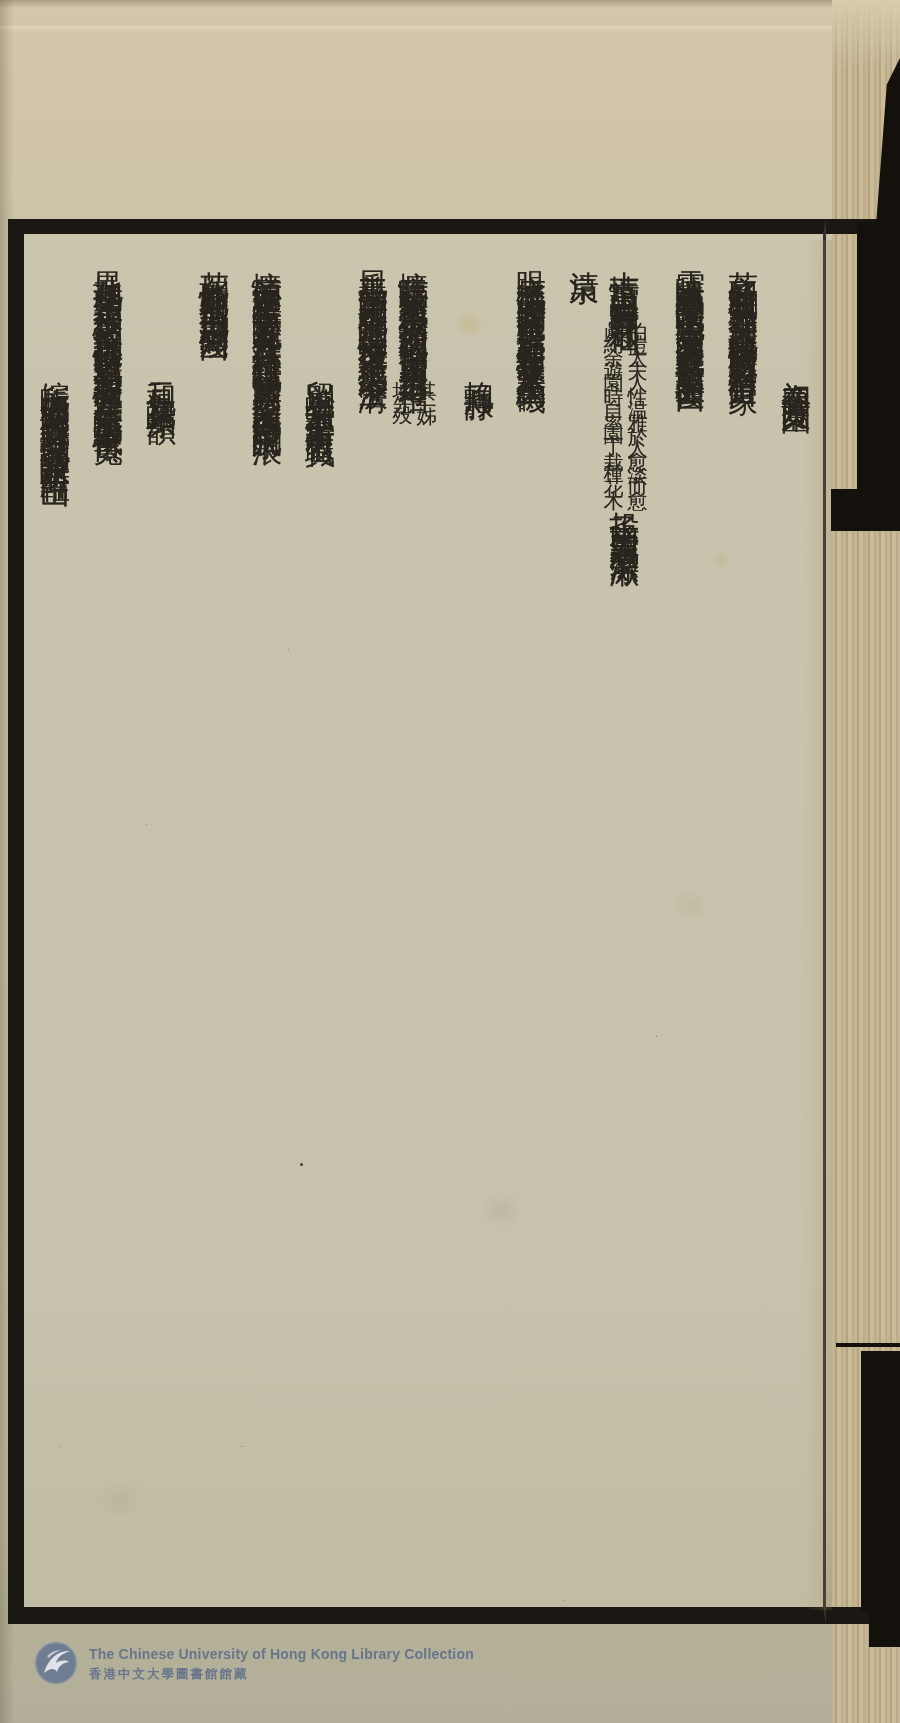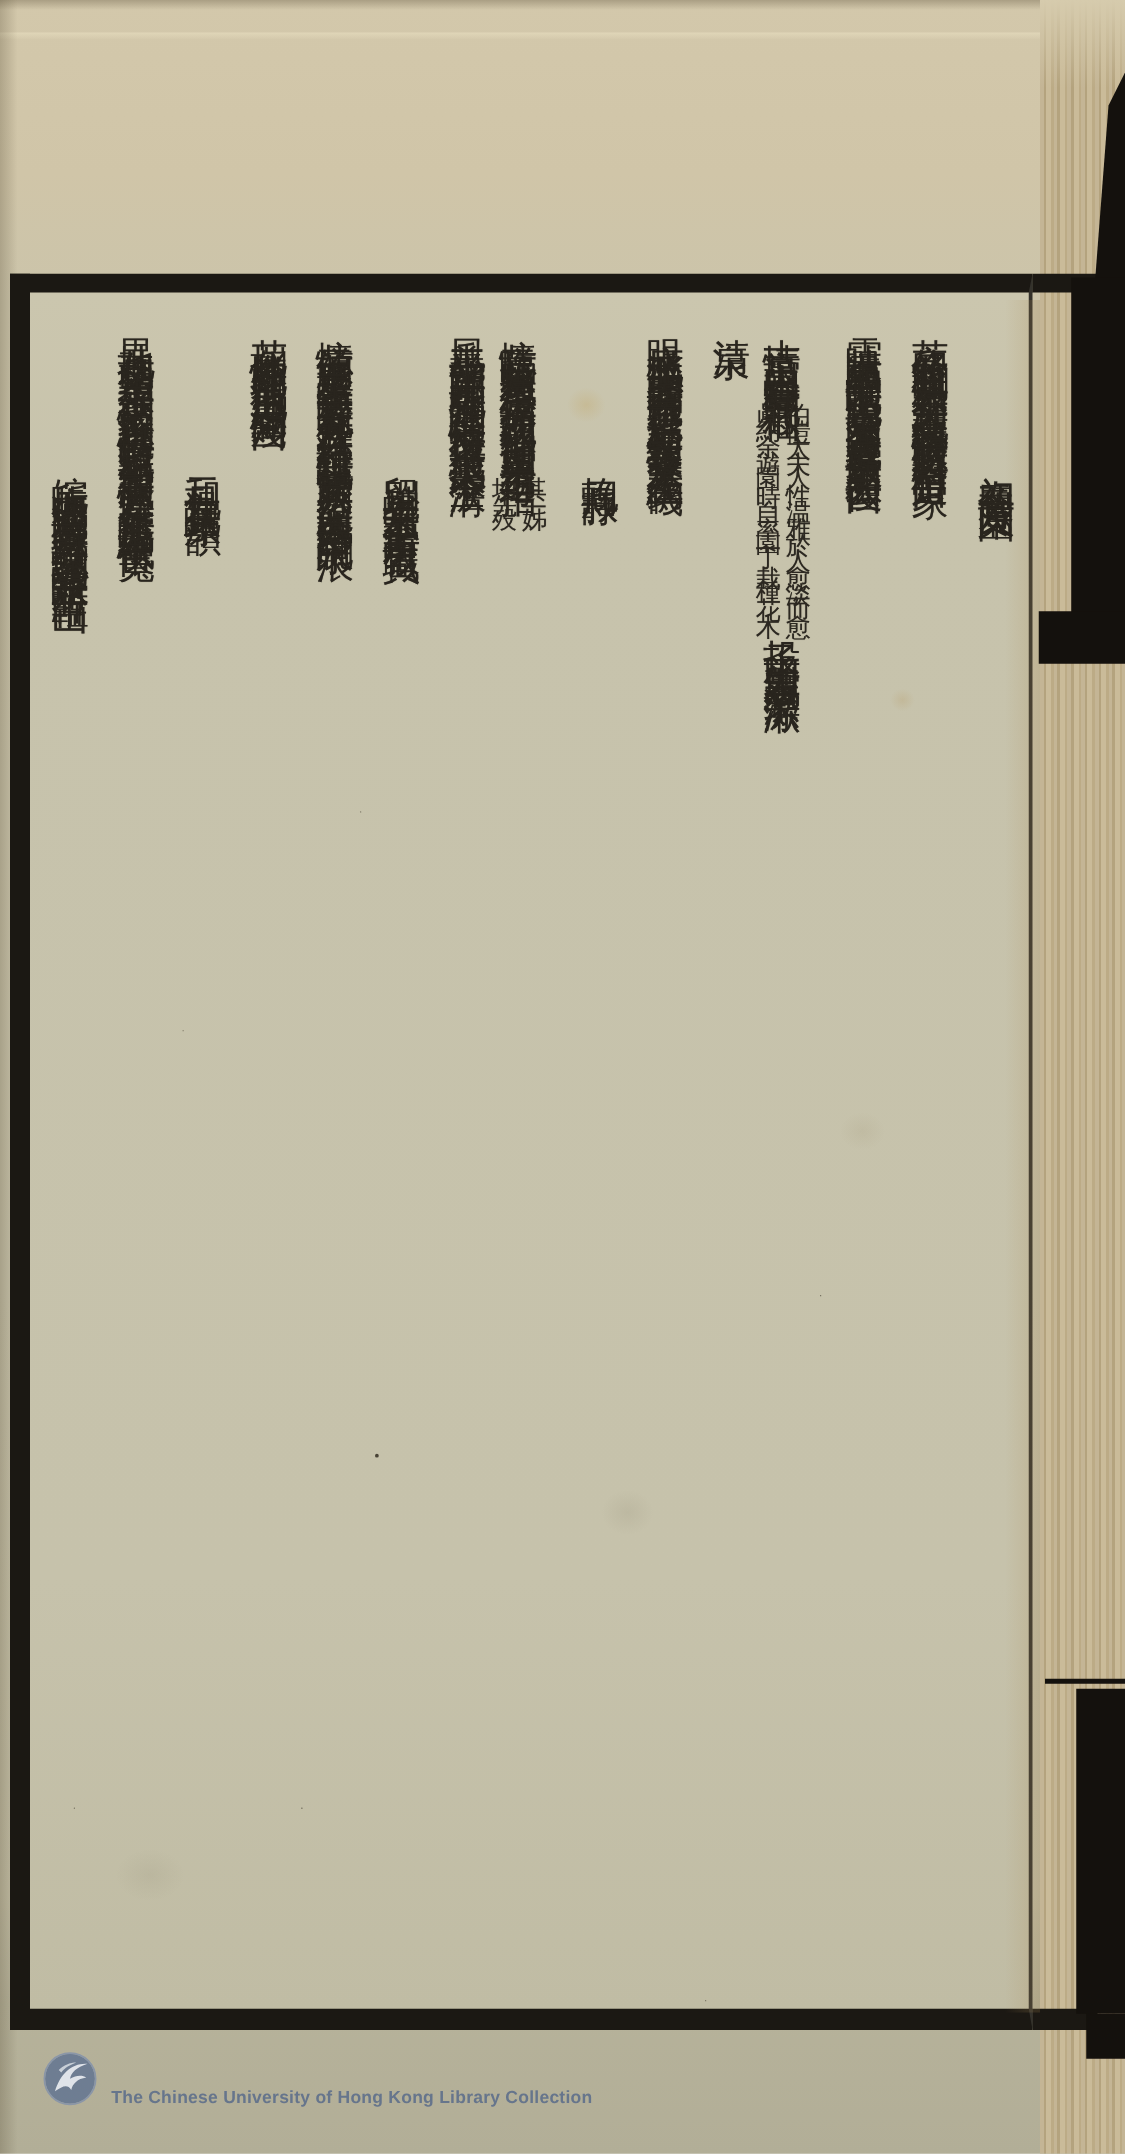--- a/index.html
+++ b/index.html
@@ -52,21 +52,21 @@
     font-size:30px;line-height:34px;letter-spacing:4.2px;
     color:#29251e;text-shadow:0 0 .6px rgba(41,37,30,.55);}
   .col.title{padding-top:110px;box-sizing:border-box;}
   .c1{left:779px;} .c2{left:726px;} .c3{left:673px;} .c4{left:620px;} .c5{left:567px;}
   .c6{left:514px;} .c7{left:462px;} .c8{left:409px;} .c9{left:356px;} .c10{left:303px;}
   .c11{left:250px;} .c12{left:197px;} .c13{left:144px;} .c14{left:91px;} .c15{left:38px;}
   .note{writing-mode:horizontal-tb;display:inline-flex;flex-direction:row-reverse;
     gap:3px;position:relative;left:-6px;vertical-align:middle;}
   .ncol{writing-mode:vertical-rl;font-size:20px;line-height:21px;letter-spacing:13px;color:#2c2821;}
   
-  .watermark{left:34px;top:1641px;display:flex;align-items:flex-end;gap:11px;color:#66758c;}
+  .watermark{left:34px;top:1641px;display:flex;align-items:flex-start;gap:11px;color:#66758c;}
   .wm-logo{width:44px;height:44px;flex:0 0 auto;}
   .wm-lines{padding-top:5px;}
   .wm-en{font-family:"Liberation Sans","DejaVu Sans",sans-serif;font-size:14px;font-weight:700;
     letter-spacing:.2px;color:#66758c;}
   .wm-zh{font-size:12.5px;letter-spacing:2px;margin-top:4px;color:#66758c;font-weight:700;}
 </style>
 </head>
 <body>
 
 <div class="abs top-edge"></div>
@@ -146,14 +146,15 @@
 
 <div class="abs watermark">
   <svg class="wm-logo" viewBox="0 0 44 44">
     <circle cx="22" cy="22" r="20" fill="#6e7d92"></circle>
     <circle cx="22" cy="22" r="20.5" fill="none" stroke="#8a96a8" stroke-width="1.4"></circle>
     <path d="M10 32 C14 18, 24 9, 36 10 C27 13, 23 17, 22 22 C27 19, 32 19, 35 21 C28 22, 24 26, 23 31 C20 26, 16 28, 10 32 Z" fill="#dfe3e9"></path>
     <path d="M13 15 C17 11, 22 9, 27 9 C22 11, 18 13, 15 17 Z" fill="#dfe3e9" opacity=".8"></path>
   </svg>
   <div class="wm-lines">
     <div class="wm-en">The Chinese University of Hong Kong Library Collection</div>
+    <div class="wm-zh">香港中文大學圖書館館藏</div>
   </div>
 </div>
 
 </body></html>

